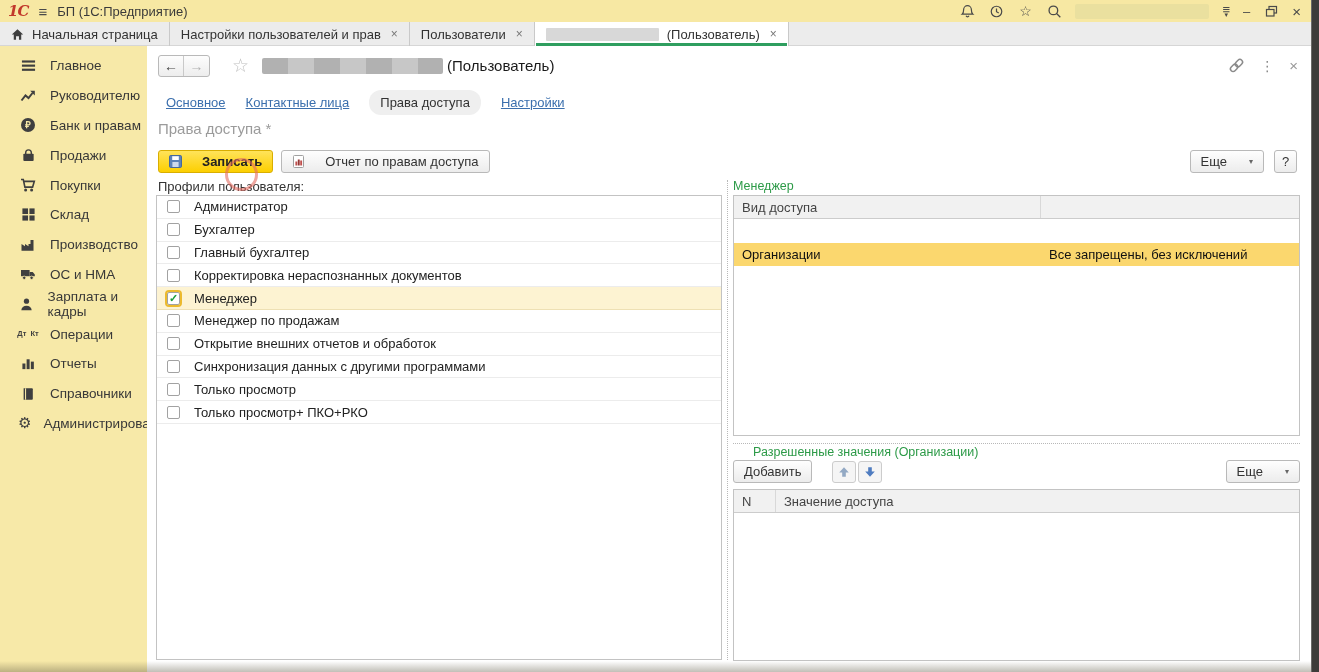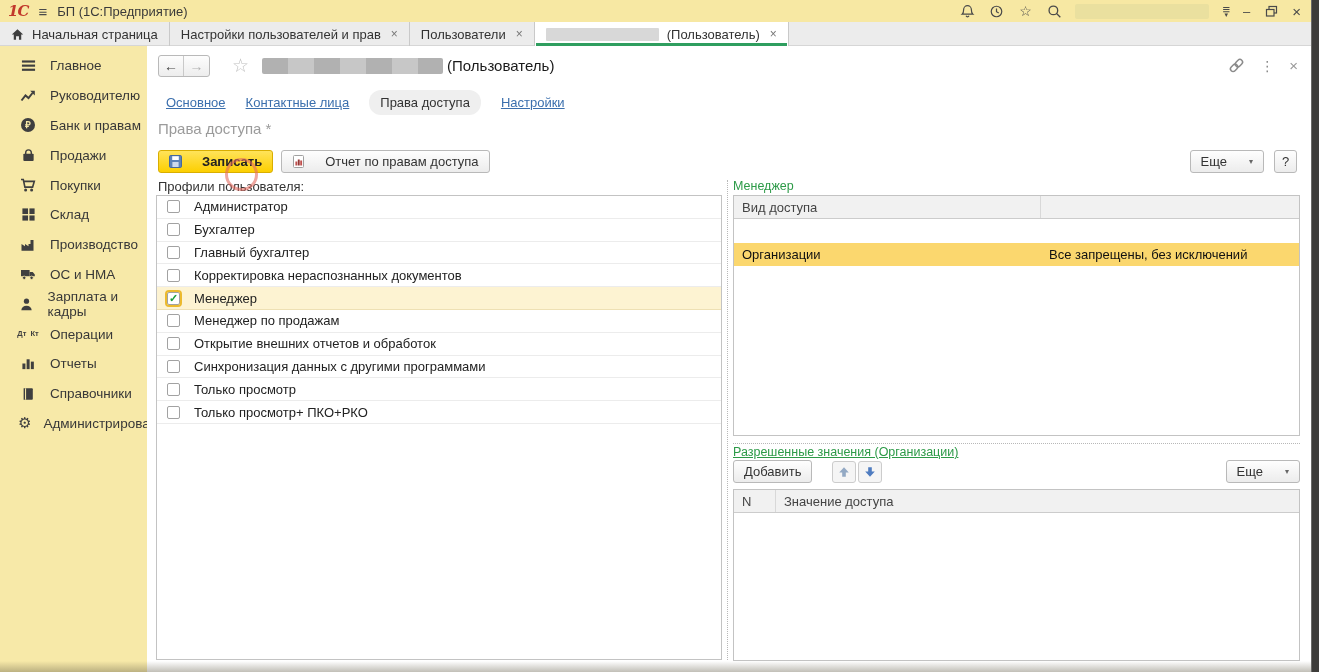--- a/index.html
+++ b/index.html
@@ -423,21 +423,21 @@
       </div>
       <div class="tbl-row selected">
         <span class="col c1">Организации</span>
         <span class="col">Все запрещены, без исключений</span>
       </div>
       <div class="tbl-body"></div>
     </div>
 
     <div class="sep-dotted"></div>
 
-    <div class="group-label" style="left:586px; top:399px;text-decoration:underline;">Разрешенные значения (Организации)</div>
+    <div class="group-label" style="left:606px; top:399px;">Разрешенные значения (Организации)</div>
     <div class="allowed-toolbar">
       <span class="btn">Добавить</span>
       <span style="width:20px;"></span>
       <span class="btn btn-move">
         <svg width="12" height="12" viewBox="0 0 12 12">
           <path d="M6 1.2 L10.8 6.4 H7.8 V10.8 H4.2 V6.4 H1.2 Z" fill="#93a9c4"></path>
         </svg>
       </span>
       <span style="width:2px;"></span>
       <span class="btn btn-move">

